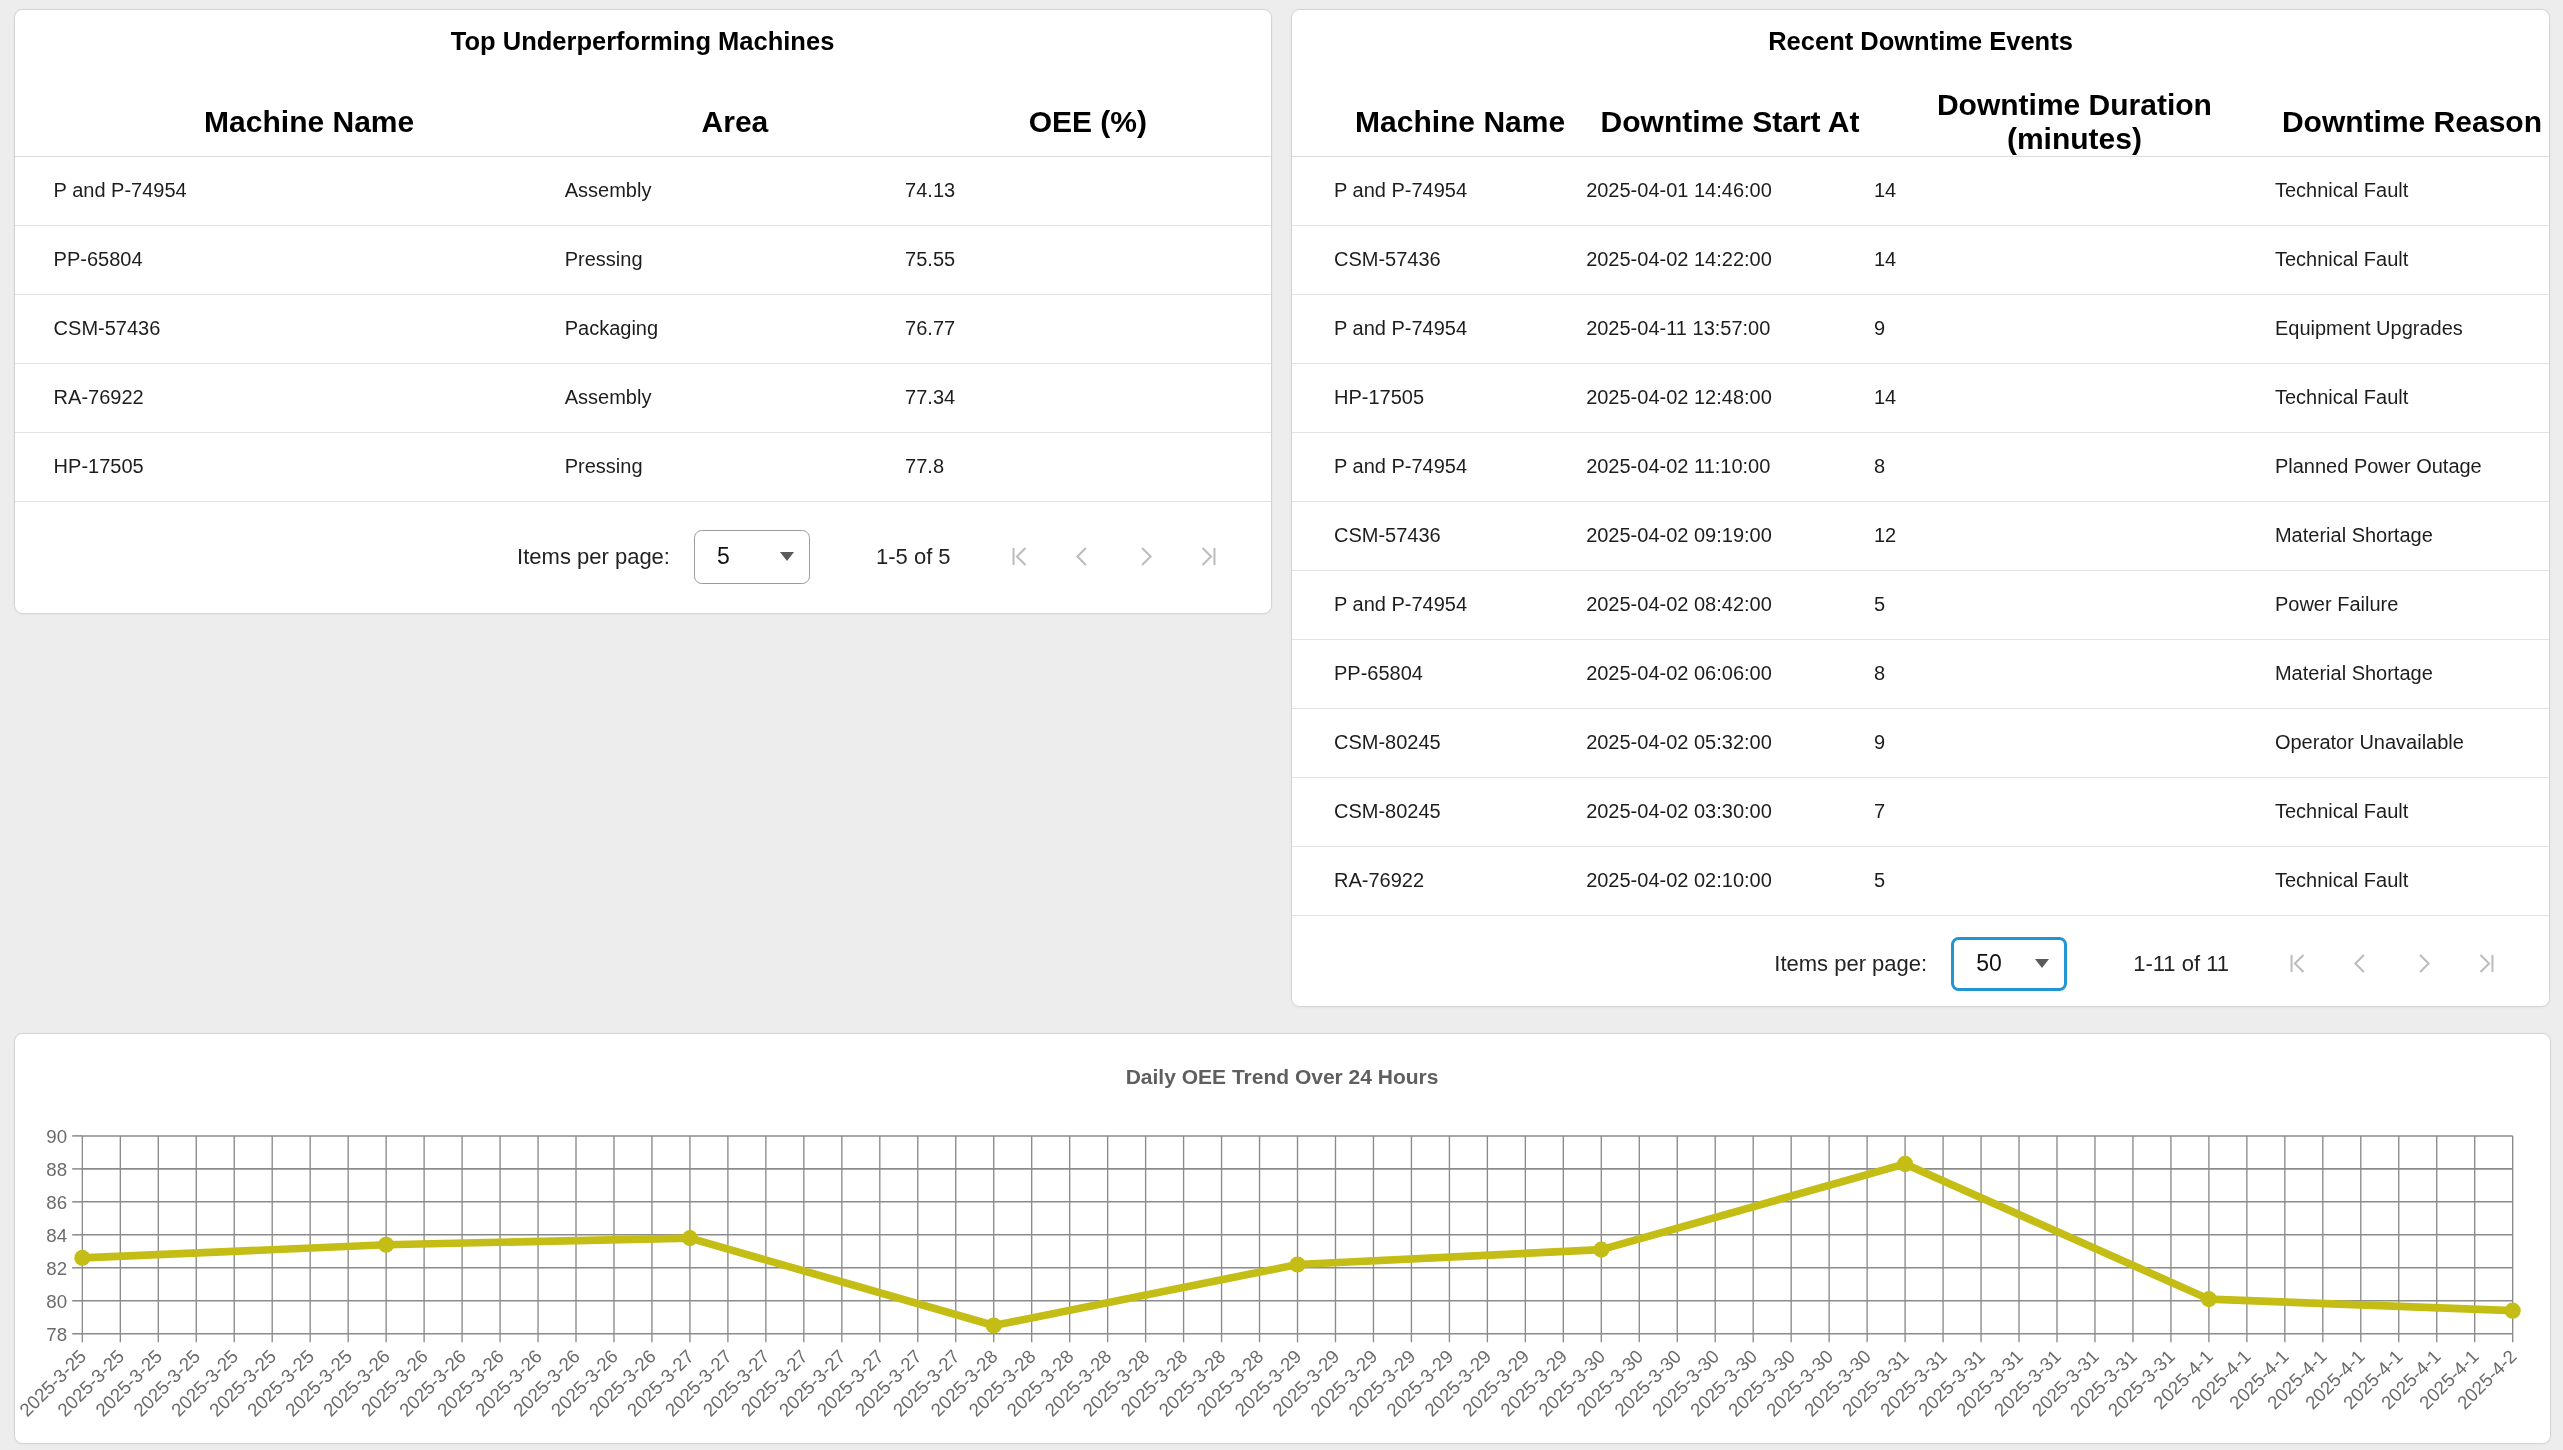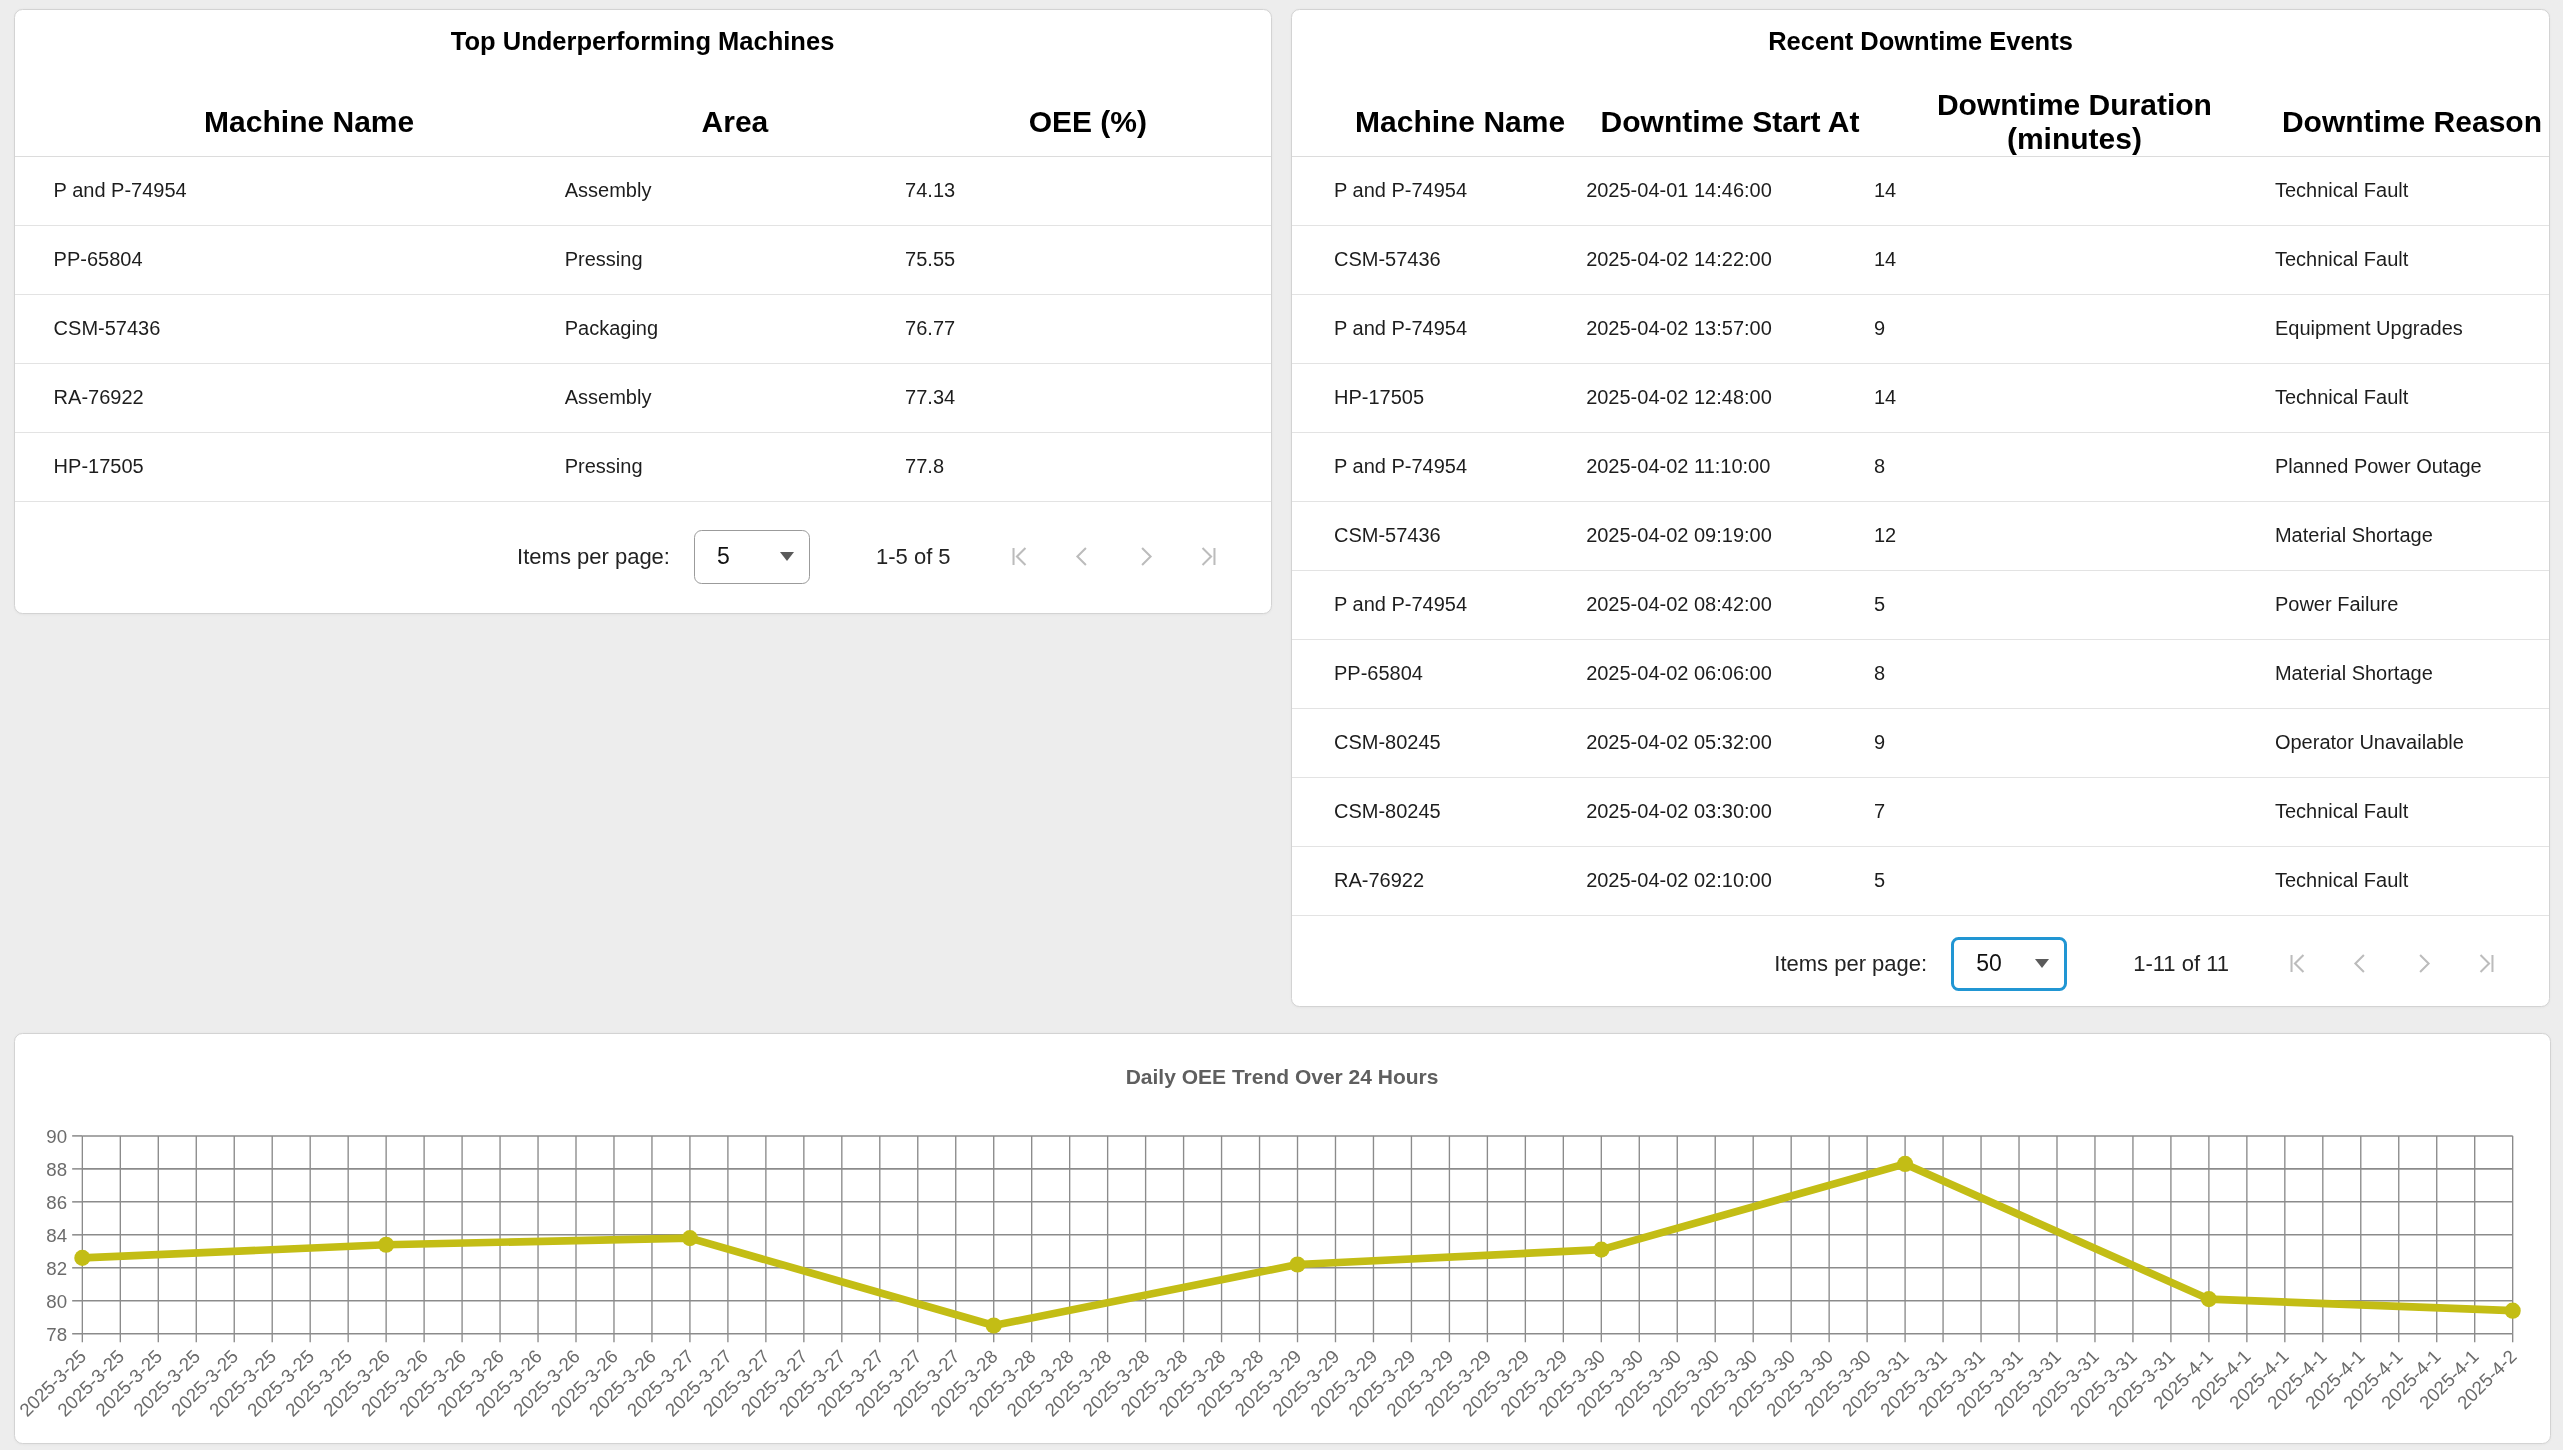--- a/index.html
+++ b/index.html
@@ -230,21 +230,21 @@
           <td>Technical Fault</td>
         </tr>
         <tr>
           <td>CSM-57436</td>
           <td>2025-04-02 14:22:00</td>
           <td>14</td>
           <td>Technical Fault</td>
         </tr>
         <tr>
           <td>P and P-74954</td>
-          <td>2025-04-02 13:57:00</td>
+          <td>2025-04-11 13:57:00</td>
           <td>9</td>
           <td>Equipment Upgrades</td>
         </tr>
         <tr>
           <td>HP-17505</td>
           <td>2025-04-02 12:48:00</td>
           <td>14</td>
           <td>Technical Fault</td>
         </tr>
         <tr>

